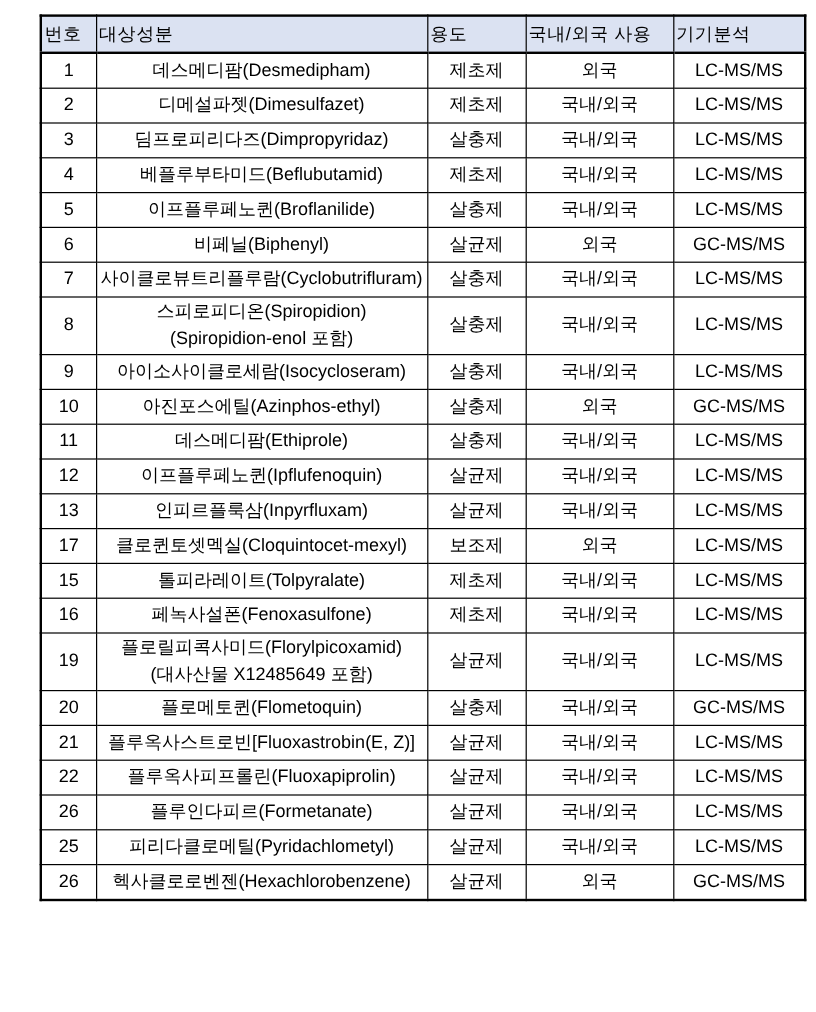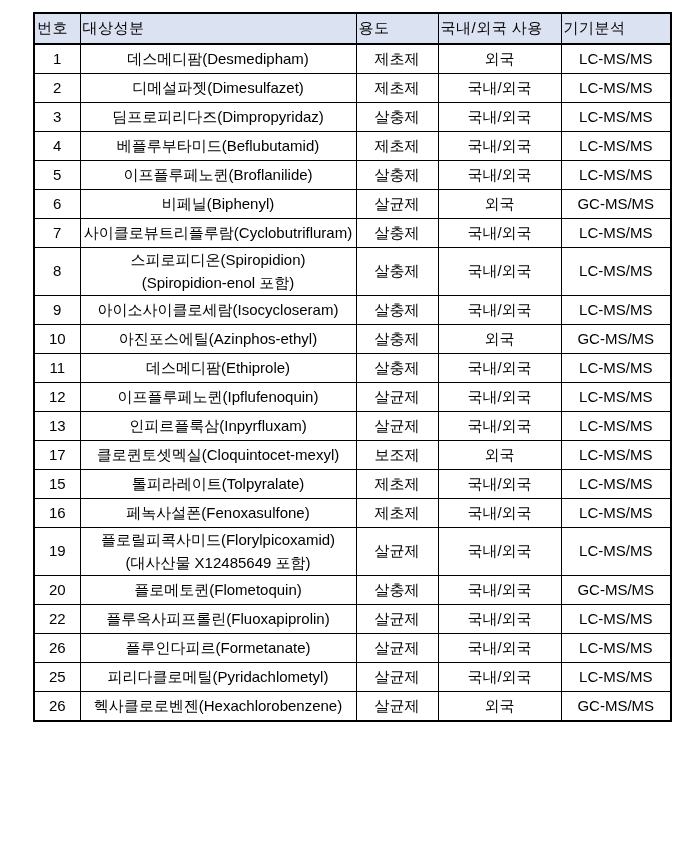--- a/index.html
+++ b/index.html
@@ -380,20 +380,37 @@
           </td>
           <td>
             <span class="line">국내/외국</span>
           </td>
           <td class="ana">
             <span class="line">GC-MS/MS</span>
           </td>
         </tr>
         <tr>
           <td>
+            <span class="line">21</span>
+          </td>
+          <td>
+            <span class="line">플루옥사스트로빈[Fluoxastrobin(E, Z)]</span>
+          </td>
+          <td>
+            <span class="line">살균제</span>
+          </td>
+          <td>
+            <span class="line">국내/외국</span>
+          </td>
+          <td class="ana">
+            <span class="line">LC-MS/MS</span>
+          </td>
+        </tr>
+        <tr>
+          <td>
             <span class="line">22</span>
           </td>
           <td>
             <span class="line">플루옥사피프롤린(Fluoxapiprolin)</span>
           </td>
           <td>
             <span class="line">살균제</span>
           </td>
           <td>
             <span class="line">국내/외국</span>

